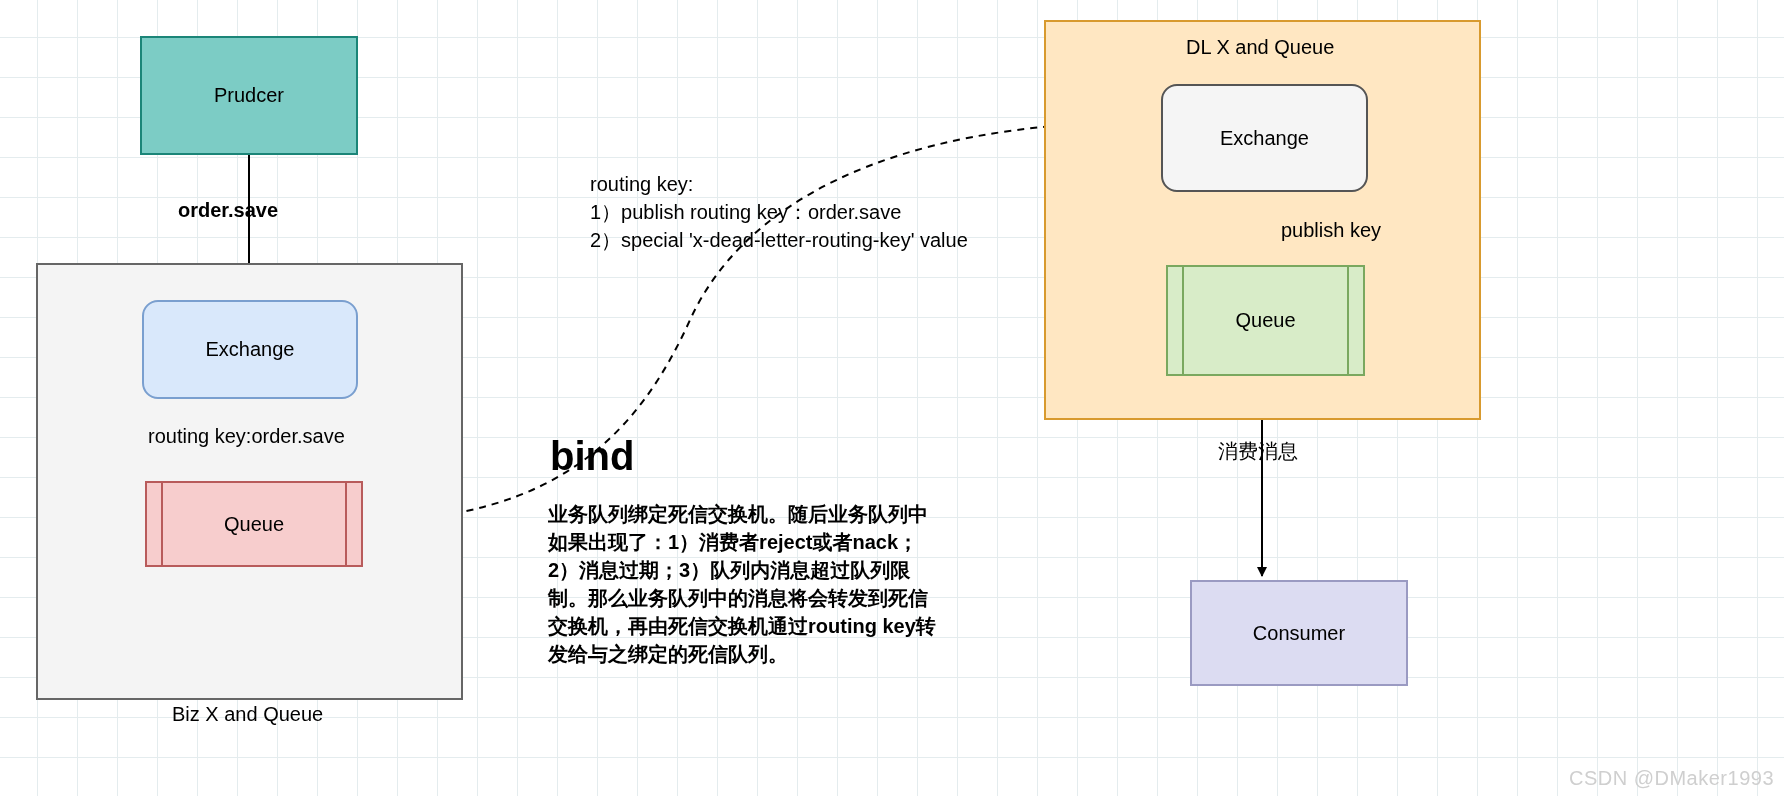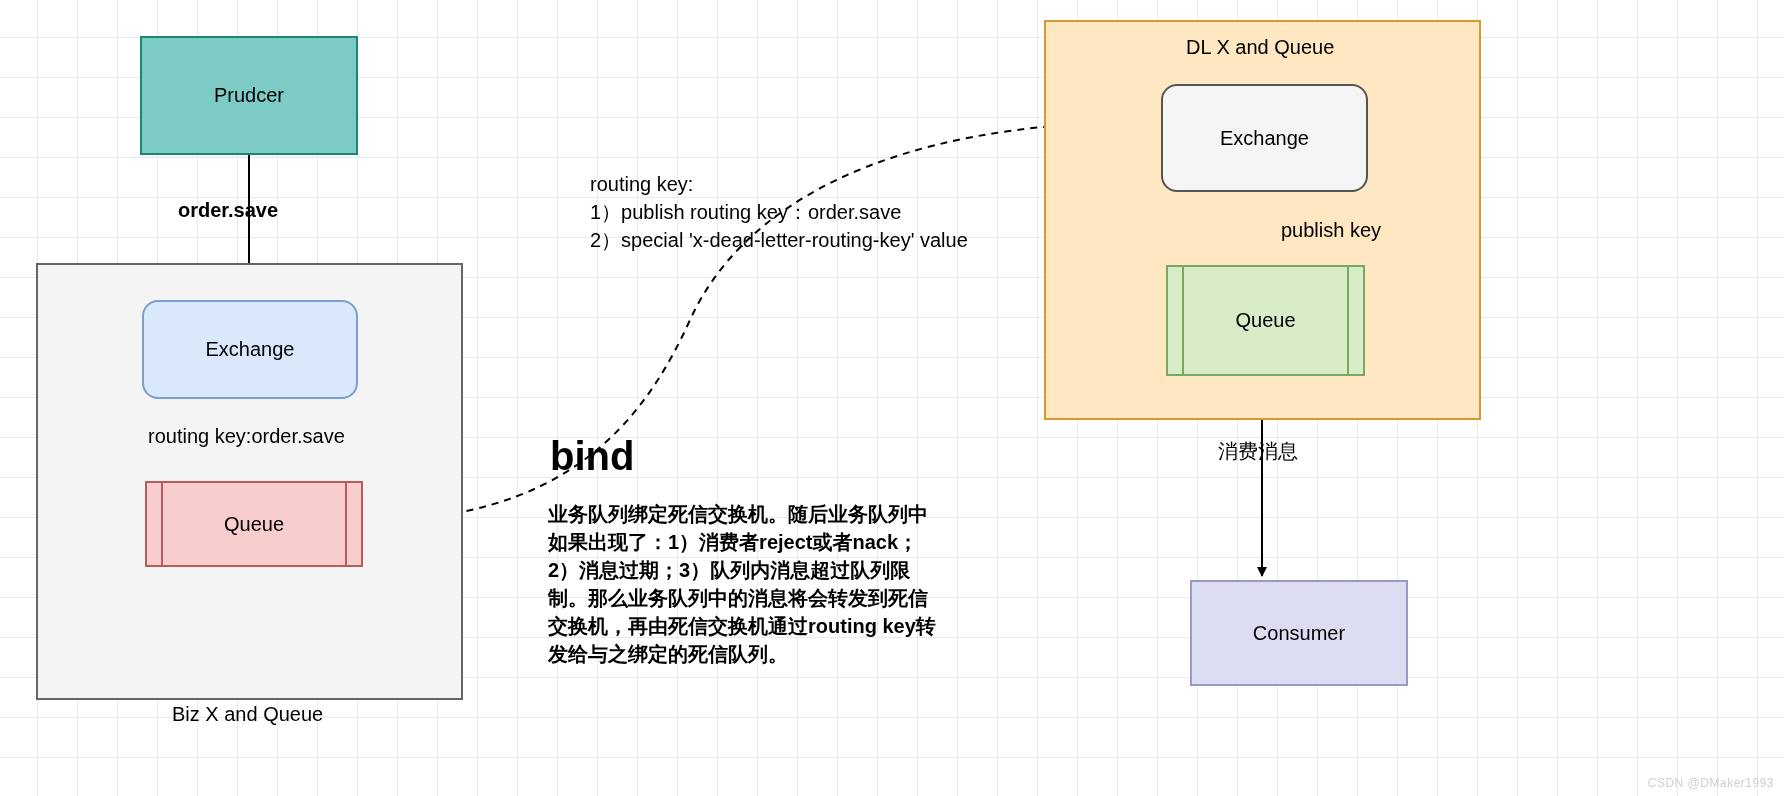--- a/index.html
+++ b/index.html
@@ -50,21 +50,21 @@
   
   .consumer { background: #dcdcf2; border-color: #9a9ac2; }
   
   .qline { position:absolute; top:0; bottom:0; width:2px; background: currentColor; }
   svg.connectors {
     position:absolute; left:0; top:0; width:1784px; height:796px;
     pointer-events:none;
   }
   .watermark {
     position:absolute; right:10px; bottom:6px;
-    color:#cfcfcf; font-family: Arial, sans-serif; font-size:12px;
+    color:#cfcfcf; font-family: Arial, sans-serif; font-size:20px;
     letter-spacing:0.5px;
   }
 </style>
 </head>
 <body>
 
 <div class="canvas">
 
   <svg class="connectors">
     <defs>

